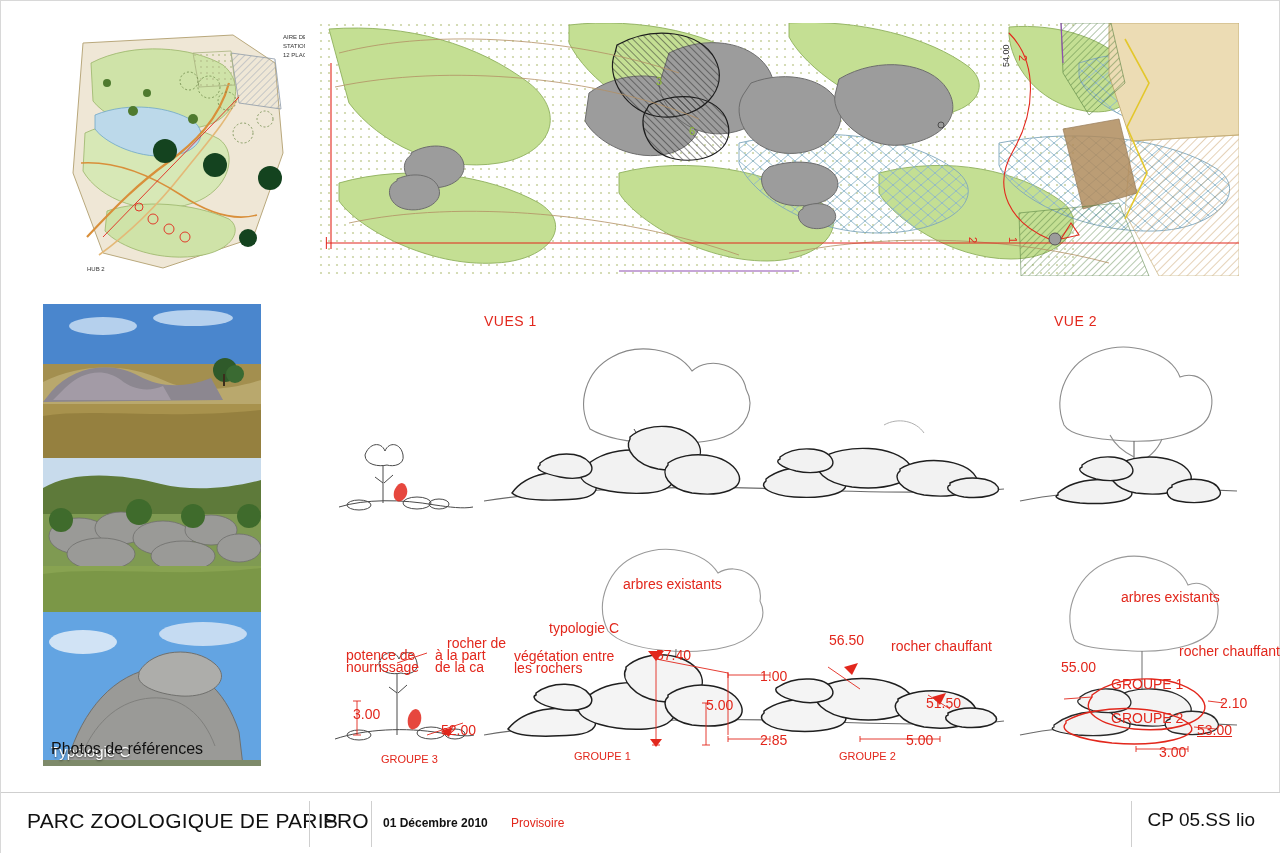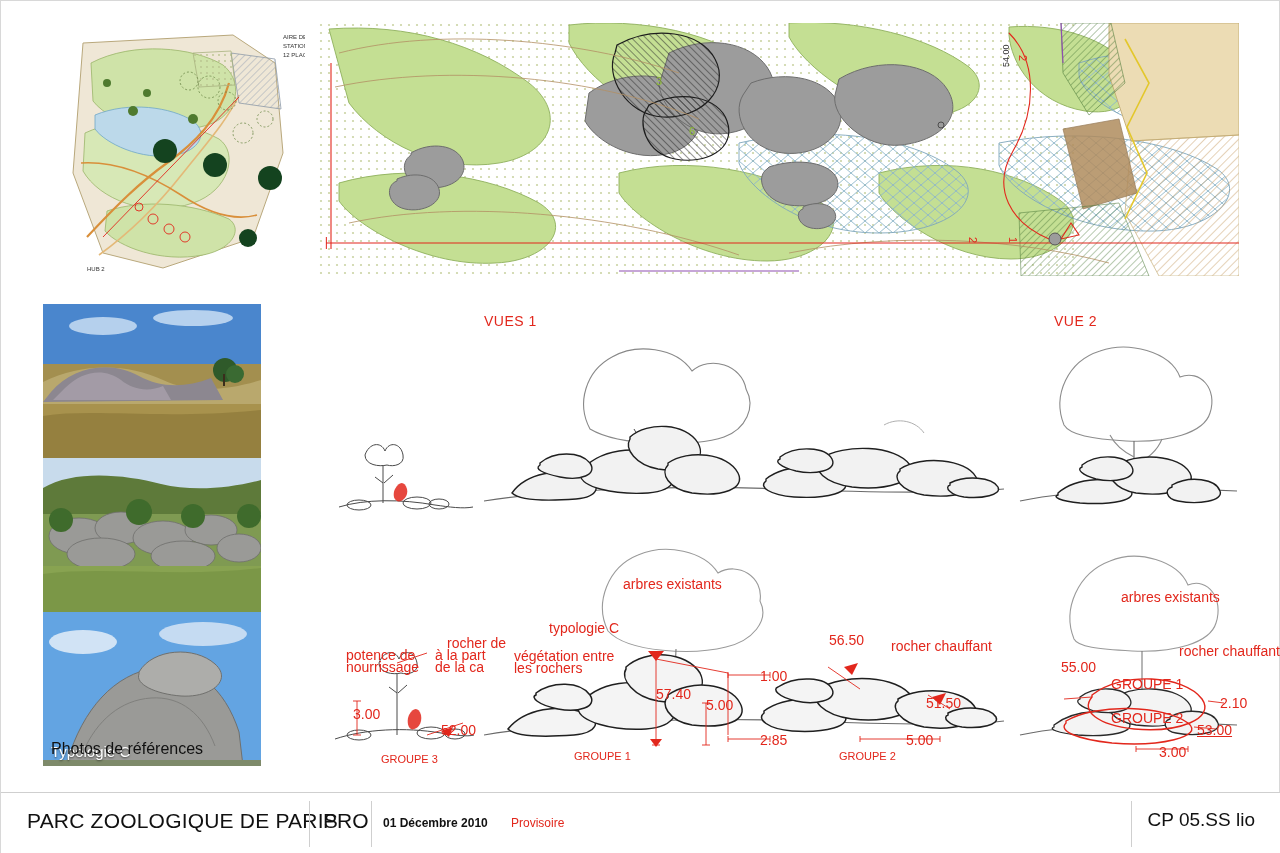--- a/index.html
+++ b/index.html
@@ -424,21 +424,21 @@
         <path d="M118 210 L170 210 M118 207 L118 213 M170 207 L170 213"></path>
       </g>
     </svg>
   </div>
 
   <div class="red" style="left:622px;top:575px;">arbres existants</div>
   <div class="red" style="left:548px;top:619px;">typologie C</div>
   <div class="red" style="left:513px;top:647px;">végétation entre</div>
   <div class="red" style="left:513px;top:659px;">les rochers</div>
   <div class="red" style="left:890px;top:637px;">rocher chauffant</div>
-  <div class="red" style="left:655px;top:646px;margin-top:39px;">57.40</div>
+  <div class="red" style="left:655px;top:646px;">57.40</div>
   <div class="red" style="left:828px;top:631px;">56.50</div>
   <div class="red" style="left:759px;top:667px;">1.00</div>
   <div class="red" style="left:705px;top:696px;">5.00</div>
   <div class="red" style="left:925px;top:694px;">51.50</div>
   <div class="red" style="left:759px;top:731px;">2.85</div>
   <div class="red" style="left:905px;top:731px;">5.00</div>
 
   <div class="red" style="left:1120px;top:588px;">arbres existants</div>
   <div class="red" style="left:1178px;top:642px;">rocher chauffant</div>
   <div class="red" style="left:1110px;top:675px;">GROUPE 1</div>

